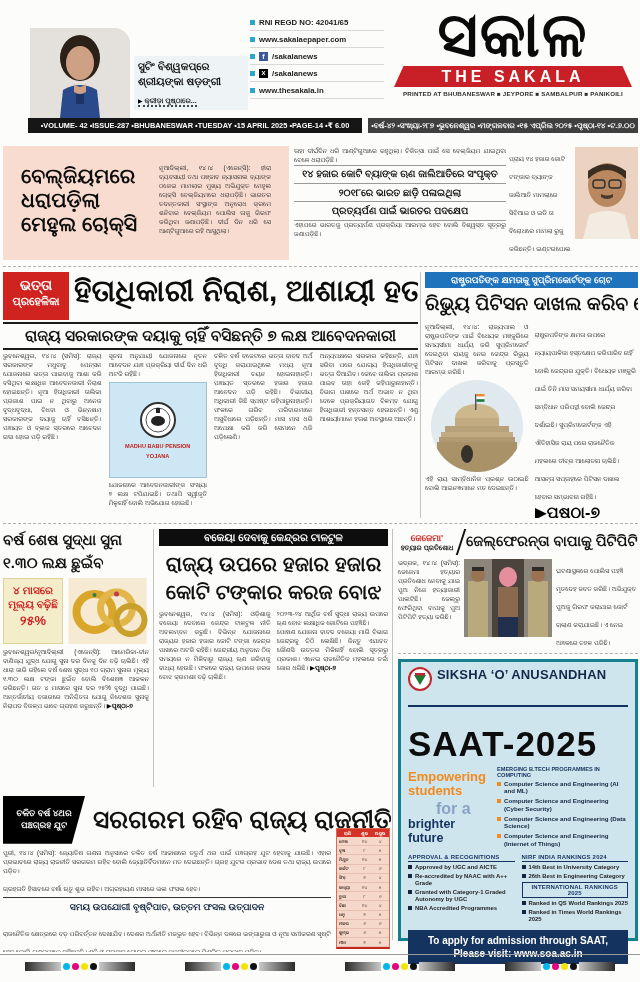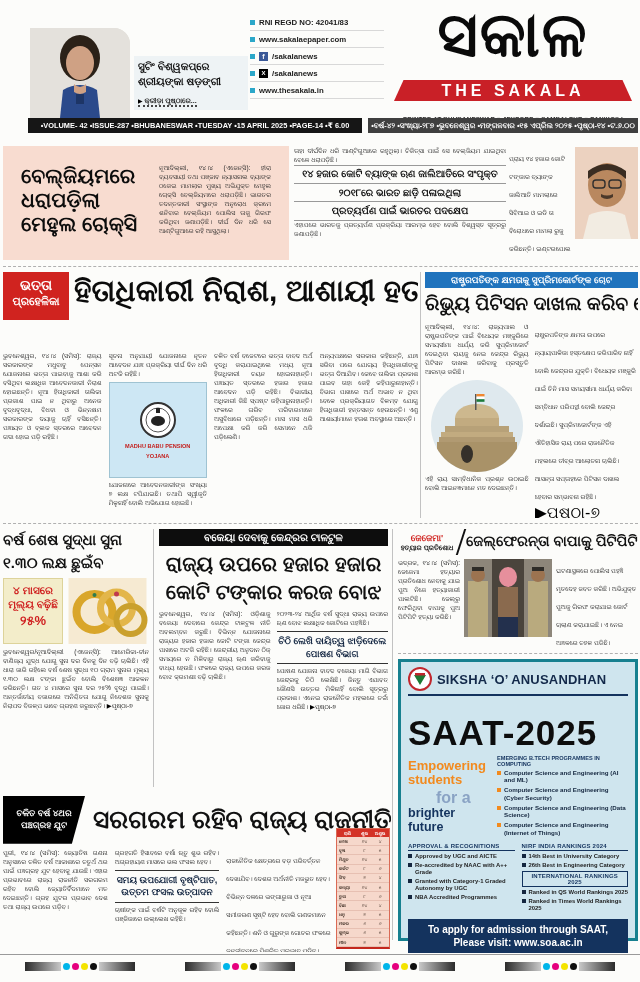--- a/index.html
+++ b/index.html
@@ -1,38 +1,38 @@
 <!DOCTYPE html>
 <html style="--red: #d0231f; --ribbon: #c92027; --blue: #1f73bd; --pink_panel: #f8dcd0; --table_pink: #f6d8cb; --table_red: #d43327; --gold_box: #f3edca; --ad_bg: #cfe5ee; --ad_border: #17808f; --ad_navy: #14335e; --ad_orange: #f28a1e; --bar_black: #161616; --bar_gray: #3f3f3f;"><head>
 <meta charset="utf-8">
 <style>
   html,body{margin:0;padding:0;background:#8a8a8a;}
   #page{position:relative;width:640px;height:982px;margin:0 auto;background:#fcfcfa;
         font-family:"Liberation Sans","DejaVu Sans",sans-serif;color:#111;overflow:hidden;}
   .abs{position:absolute;}
   .bt{font-size:6.4px;line-height:1.4;text-align:justify;color:#262626;word-break:break-word;}
-  .jump{color:#000;font-weight:normal;white-space:nowrap;}
+  .jump{color:#000;font-weight:bold;white-space:nowrap;}
   .vr{background:#c2c2c2;width:1px;}
   .dash{border-top:1px dashed #b0b0b0;height:0;}
 
   
   .photo{left:30px;top:28px;width:100px;height:90px;border-radius:0 16px 0 0;overflow:hidden;background:#e3e0db;}
   .promo{left:134px;top:56px;width:106px;background:#eef3f5;padding:3px 4px;}
   .promo .l1,.promo .l2{font-size:10.5px;font-weight:bold;line-height:1.45;}
   .promo .more{font-size:7px;font-weight:bold;color:#222;margin-top:2px;border-bottom:2px dotted #444;display:inline-block;}
   .promo .tri{color:#000;font-size:6px;}
   .contacts{left:250px;top:14px;width:134px;list-style:none;margin:0;padding:0;}
   .contacts li{display:flex;align-items:center;gap:4px;border-bottom:1px solid #d8d8d8;padding:3.5px 0;}
   .contacts .txt{font-size:7.8px;font-weight:bold;color:#1c1c1c;}
   .sq{width:5px;height:5px;background:#2ba7c9;flex:0 0 auto;}
   .fb{width:9px;height:9px;background:#3b5998;color:#fff;font-size:7px;font-weight:bold;text-align:center;line-height:9px;flex:0 0 auto;}
   .xx{width:9px;height:9px;background:#000;color:#fff;font-size:6px;font-weight:bold;text-align:center;line-height:9px;flex:0 0 auto;}
   .logoblk{left:388px;top:4px;width:250px;text-align:center;}
   .logo-od{font-size:62px;font-weight:900;line-height:1.0;color:#0a0a0a;letter-spacing:2px;overflow:hidden;white-space:nowrap;}
-  .ribbon{width:238px;height:21px;margin:14px auto;background:var(--ribbon);clip-path:polygon(4% 0,96% 0,100% 100%,0 100%);
+  .ribbon{width:238px;height:21px;margin:0 auto;background:var(--ribbon);clip-path:polygon(4% 0,96% 0,100% 100%,0 100%);
           color:#fff;font-size:16px;font-weight:800;letter-spacing:4px;line-height:21px;}
   .printed{font-size:6.2px;font-weight:bold;color:#2e2e2e;margin-top:3px;letter-spacing:.2px;}
   .bar{height:15px;color:#fff;font-size:7.4px;font-weight:bold;text-align:center;line-height:15px;white-space:nowrap;overflow:hidden;}
   .bar-en{left:28px;top:118px;width:334px;background:var(--bar_black);}
   .bar-od{left:368px;top:118px;width:270px;background:var(--bar_gray);}
 
   
   .pinkpanel{left:3px;top:146px;width:286px;height:114px;background:var(--pink_panel);display:flex;gap:6px;padding:18px;box-sizing:border-box;}
   .ck-head{width:132px;font-size:20.5px;font-weight:800;line-height:1.18;color:#0c0c0c;overflow:hidden;}
   .ck-c1{flex:1;overflow:hidden;}
@@ -87,21 +87,21 @@
   .mk-head{flex:1;font-size:14.5px;font-weight:800;line-height:1.5;white-space:nowrap;overflow:hidden;}
   .murder-body{display:flex;gap:4px;margin-top:4px;height:86px;}
   .murder-body .colA{width:62px;overflow:hidden;}
   .arrest{width:88px;height:78px;overflow:hidden;flex:0 0 auto;}
   .murder-body .colB{flex:1;overflow:hidden;}
   .dash3{left:398px;top:653px;width:240px;}
 
   
   .ad{left:398px;top:659px;width:240px;height:282px;border:3px solid var(--ad_border);background:var(--ad_bg);
       box-sizing:border-box;padding:5px 7px;}
-  .ad-head{display:flex;align-items:center;gap:5px;border-bottom:2px solid var(--ad_navy);padding-bottom:3px;}
+  .ad-head{display:flex;align-items:flex-start;gap:5px;border-bottom:2px solid var(--ad_navy);padding-bottom:14px;}
   .ad-org{font-size:13px;font-weight:800;color:#13294a;letter-spacing:.2px;white-space:nowrap;overflow:hidden;}
   .ad-title{font-size:35px;font-weight:900;color:#0d0d0d;margin:17px 0 2px;letter-spacing:1px;}
   .ad-mid{display:flex;gap:5px;}
   .tag{width:84px;padding-top:4px;}
   .tag .t1{color:var(--ad_orange);font-size:13px;font-weight:800;line-height:1.1;}
   .tag .t2{color:#8aa3c4;font-size:16px;font-weight:700;line-height:1.2;margin-left:28px;}
   .tag .t3{color:var(--ad_navy);font-size:12.5px;font-weight:800;line-height:1.1;}
   .prog{flex:1;}
   .prog-title{font-size:5.6px;font-weight:800;color:var(--ad_navy);margin-bottom:2px;}
   .pitem{display:flex;gap:3px;margin-bottom:2.5px;}
@@ -115,21 +115,21 @@
   .nb{width:4px;height:4px;background:#14263f;margin-top:1.5px;flex:0 0 auto;}
   .aitem .at{font-size:5.9px;font-weight:bold;color:#222;line-height:1.2;}
   .ad-foot{background:var(--ad_navy);color:#fff;text-align:center;font-size:10px;font-weight:800;line-height:1.3;padding:4px 2px;margin-top:5px;}
 
   
   .pol{left:3px;top:796px;width:388px;height:148px;}
   .pol-row{display:flex;align-items:center;gap:8px;}
   .pol-badge{width:82px;background:#000;color:#fff;text-align:center;font-size:8.8px;font-weight:800;line-height:1.35;
              padding:12px 3px;clip-path:polygon(0 0,100% 0,84% 100%,0 100%);box-sizing:border-box;}
   .pol-title{flex:1;font-size:25px;font-weight:800;white-space:nowrap;overflow:hidden;line-height:1.4;}
-  .pol-body{display:flex;gap:7px;width:328px;height:103px;margin-top:5px;}
+  .pol-body{display:flex;gap:7px;width:328px;height:103px;margin-top:5px;flex-direction:column;}
   .pol-body .col{flex:1;overflow:hidden;}
   .astro{left:336px;top:828px;width:54px;background:var(--table_pink);border:1px solid #e09;border:1px solid #da6a55;border-bottom:2px solid #c3271d;box-sizing:border-box;}
   .astro table{width:100%;border-collapse:collapse;}
   .astro th{background:var(--table_red);color:#fff;font-size:4.6px;font-weight:800;padding:1.5px 1px;}
   .astro td{font-size:4.4px;color:#3a2a20;padding:1.6px 2px;border-bottom:.5px solid #e7c0b2;text-align:center;}
   .astro td:first-child{text-align:left;font-weight:bold;}
 
   
   .marks{left:0;top:954px;width:640px;border-top:1.5px solid #9a9a9a;padding-top:7px;display:flex;justify-content:space-around;}
   .mark{display:flex;align-items:center;gap:2px;}
@@ -156,21 +156,21 @@
   </div>
   <div class="abs promo">
     <div class="l1">ସୁଟିଂ ବିଶ୍ୱକପ୍‌ରେ</div>
     <div class="l2">ଶ୍ରୀୟଙ୍କା ଷଡ଼ଙ୍ଗୀ</div>
     <div class="more"><span class="tri">▶</span> <span>କ୍ରୀଡ଼ା ପୃଷ୍ଠାରେ...</span></div>
   </div>
 
   <ul class="abs contacts">
     <li>
         <span class="sq"></span>
-        <span class="txt">RNI REGD NO: 42041/83</span>
+        <span class="txt">RNI REGD NO: 42041/65</span>
       </li>
     <li>
         <span class="sq"></span>
         <span class="txt">www.sakalaepaper.com</span>
       </li>
     <li>
         <span class="sq"></span>
         <span class="fb">f</span>
         <span class="txt">/sakalanews</span>
       </li>
@@ -223,20 +223,21 @@
     </svg>
   </div>
 
   <div class="abs dash" style="left:3px;top:266px;width:635px;"></div>
 
   <div class="abs badge">
     <div class="b1">ଭତ୍ତା</div>
     <div class="b2">ପ୍ରହେଳିକା</div>
   </div>
   <div class="abs main-head">ହିତାଧିକାରୀ ନିରାଶ, ଆଶାୟୀ ହତାଶ</div>
+  <div class="abs main-sub">ରାଜ୍ୟ ସରକାରଙ୍କ ଦୟାକୁ ଚାହିଁ ବସିଛନ୍ତି ୭ ଲକ୍ଷ ଆବେଦନକାରୀ</div>
   <div class="abs main-body">
     <div class="col bt">ଭୁବନେଶ୍ୱର, ୧୪।୪ (ସମିସ): ରାଜ୍ୟ ସରକାରଙ୍କ ମଧୁବାବୁ ପେନ୍‌ସନ ଯୋଜନାରେ ଭତ୍ତା ପାଇବାକୁ ଆଶା କରି ବସିଥିବା ଲକ୍ଷାଧିକ ଆବେଦନକାରୀ ନିରାଶ ହୋଇଛନ୍ତି। ନୂଆ ହିତାଧିକାରୀ ତାଲିକା ପ୍ରକାଶ ପାଇ ନ ଥିବାରୁ ଅନେକ ବୃଦ୍ଧବୃଦ୍ଧା, ବିଧବା ଓ ଭିନ୍ନକ୍ଷମ ସରକାରଙ୍କ ଦୟାକୁ ଚାହିଁ ବସିଛନ୍ତି। ପଞ୍ଚାୟତ ଓ ବ୍ଲକ ସ୍ତରରେ ଆବେଦନ ଗଦା ହୋଇ ପଡ଼ି ରହିଛି।</div>
     <div class="col">
       <div class="bt">ସୂଚନା ଅନୁଯାୟୀ ଯୋଜନାରେ ନୂତନ ଆବେଦନ ଯାଞ୍ଚ ପ୍ରକ୍ରିୟା ଦୀର୍ଘ ଦିନ ଧରି ଅଟକି ରହିଛି।</div>
       <div class="pension">
         <svg width="40" height="40" viewBox="0 0 40 40">
           <circle cx="20" cy="20" r="17" fill="#fff" stroke="#333" stroke-width="2"></circle>
           <circle cx="20" cy="20" r="12" fill="none" stroke="#555" stroke-width="1"></circle>
           <ellipse cx="20" cy="21" rx="7" ry="5" fill="#222"></ellipse>
           <rect x="18" y="8" width="4" height="5" fill="#222"></rect>
@@ -307,21 +308,20 @@
   <div class="abs debt">
     <div class="debt-kicker">ବକେୟା ଦେବାକୁ କେନ୍ଦ୍ରର ଟାଳଟୁଳ</div>
     <div class="debt-head">
       <div>ରାଜ୍ୟ ଉପରେ ହଜାର ହଜାର</div>
       <div>କୋଟି ଟଙ୍କାର କରଜ ବୋଝ</div>
     </div>
     <div class="debt-body">
       <div class="col bt">ଭୁବନେଶ୍ୱର, ୧୪।୪ (ସମିସ): ଓଡ଼ିଶାକୁ ବକେୟା ଦେବାରେ କେନ୍ଦ୍ର ଟାଳଟୁଳ ନୀତି ଅବଲମ୍ବନ କରୁଛି। ବିଭିନ୍ନ ଯୋଜନାରେ ରାଜ୍ୟର ହଜାର ହଜାର କୋଟି ଟଙ୍କା କେନ୍ଦ୍ର ପାଖରେ ଅଟକି ରହିଛି। କେନ୍ଦ୍ରୀୟ ଅନୁଦାନ ଠିକ୍ ସମୟରେ ନ ମିଳିବାରୁ ରାଜ୍ୟ ଋଣ କରିବାକୁ ବାଧ୍ୟ ହେଉଛି। ଫଳରେ ରାଜ୍ୟ ଉପରେ କରଜ ବୋଝ କ୍ରମଶଃ ବଢ଼ି ଚାଲିଛି।</div>
       <div class="col">
         <div class="bt">୨୦୨୩-୨୪ ଆର୍ଥିକ ବର୍ଷ ସୁଦ୍ଧା ରାଜ୍ୟ ଉପରେ ଋଣ ବୋଝ ଲକ୍ଷାଧିକ କୋଟିରେ ପହଞ୍ଚିଛି।</div>
-        <div class="inset">ଚିଠି ଲେଖି ଦାୟିତ୍ୱ ଝାଡ଼ିଦେଲେ ପୋଷଣ ବିଭାଗ</div>
         <div class="bt"><span>ପୋଷଣ ଯୋଜନା ବାବଦ ବକେୟା ମାଗି ବିଭାଗ କେନ୍ଦ୍ରକୁ ଚିଠି ଲେଖିଛି। କିନ୍ତୁ ଏଯାବତ୍ କୌଣସି ଉତ୍ତର ମିଳିନାହିଁ ବୋଲି ସୂତ୍ରରୁ ପ୍ରକାଶ। ଏନେଇ ରାଜନୈତିକ ମହଲରେ ଚର୍ଚ୍ଚା ଜୋର ଧରିଛି।</span> <span class="jump">▶ପୃଷ୍ଠା-୭</span></div>
       </div>
     </div>
   </div>
 
   <div class="abs vr vr2"></div>
 
   <div class="abs murder">
     <div class="mk-row">
       <div class="mk-kick">

